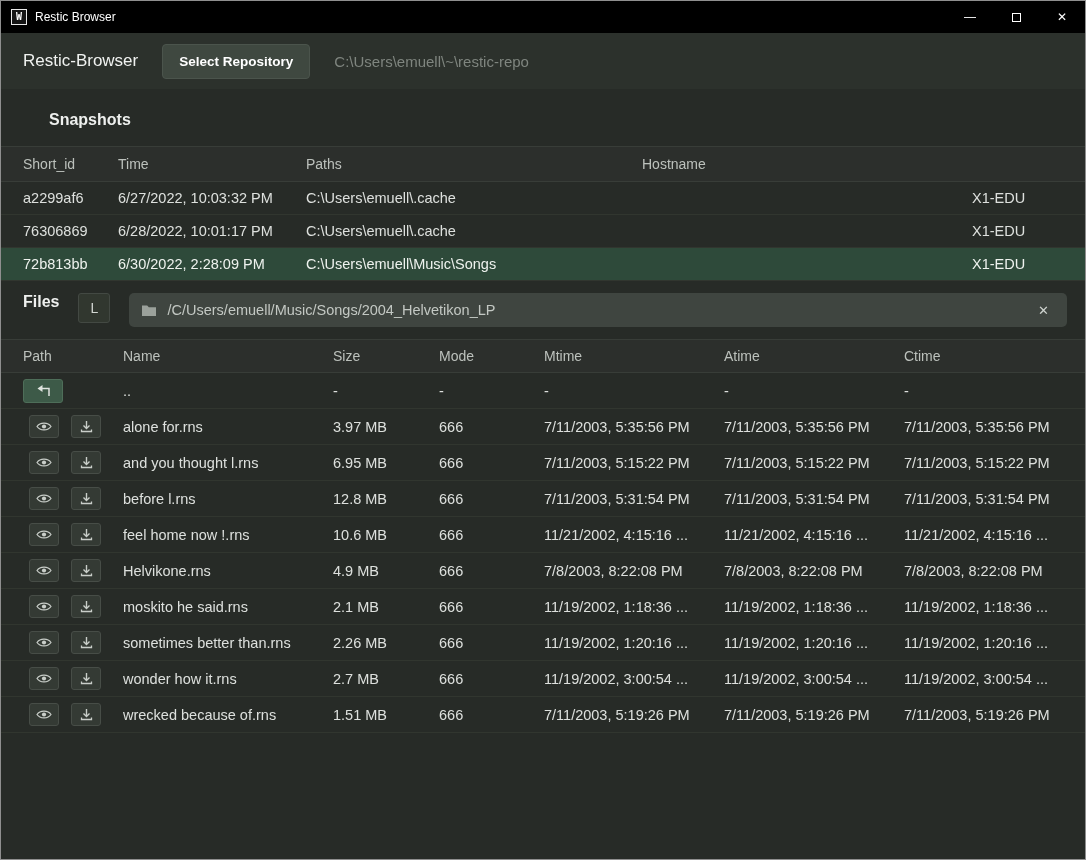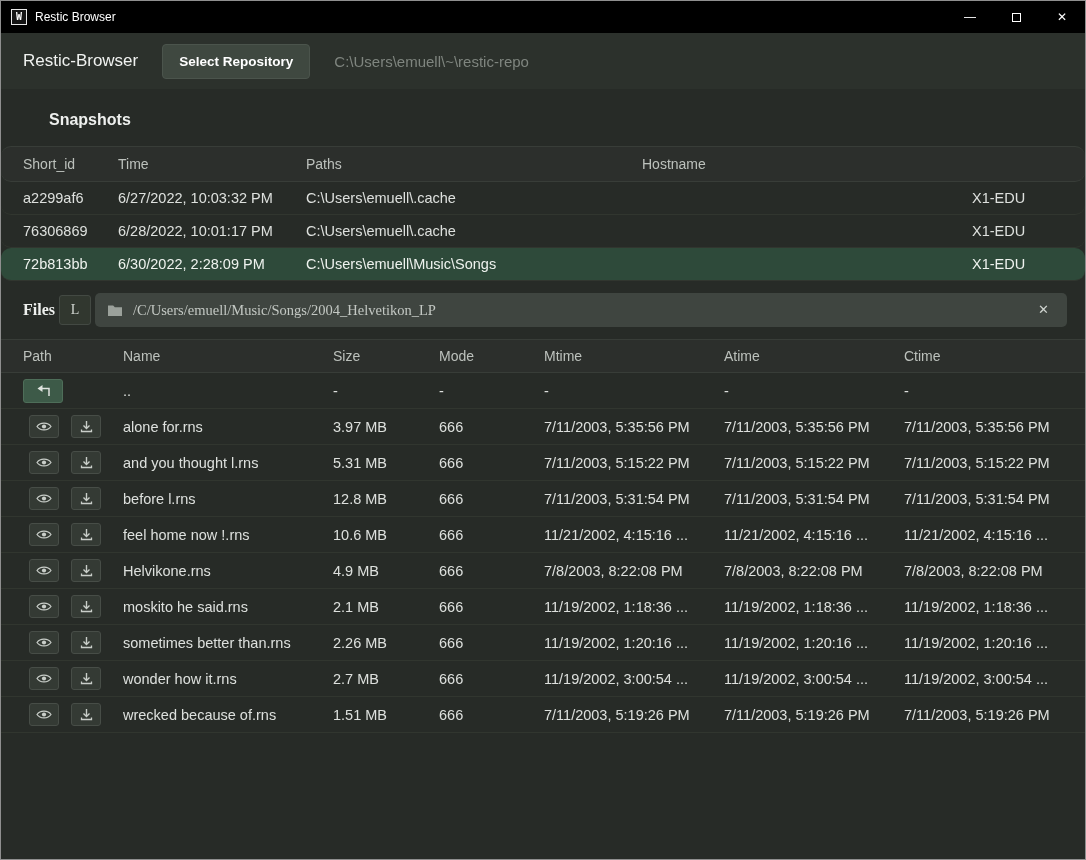--- a/index.html
+++ b/index.html
@@ -31,34 +31,34 @@
   .app-title { font-size:17px; font-weight:normal; color:#f0f2f0; }
   .repo-btn {
     background:#3f4840; border:1px solid #4b544c; border-radius:4px;
     color:#fff; font-size:13.5px; font-weight:bold; padding:9px 16px;text-align:right;
   }
   .repo-path { color:#7f857f; font-size:15px; }
   
   .section-title { font-size:16px; font-weight:bold; padding:22px 22px 17px; color:#eef0ee;margin-left:26px; }
   
   .grid-head, .grid-row { display:grid; align-items:center; padding-left:22px; white-space:nowrap; }
-  .snap-grid { grid-template-columns:95px 188px 336px 330px 1fr;border-radius:10px; }
+  .snap-grid { grid-template-columns:95px 188px 336px 330px 1fr; }
   .file-grid { grid-template-columns:100px 210px 106px 105px 180px 180px 1fr; }
   .grid-head {
     height:36px; background:rgba(255,255,255,0.025);
     border-top:1px solid #383d38; border-bottom:1px solid #383d38;
     color:#bcc1bc; font-size:14px;
   }
   .snap-row { height:33px; border-bottom:1px solid #31362f; font-size:14.5px; color:#dde0dd; }
   .snap-row.selected { background:#2e4a3a; color:#eef2ee; }
   .file-head { height:34px; }
   .file-row { height:36px; border-bottom:1px solid #31362f; font-size:14.5px; color:#dde0dd; }
   .cell { overflow:hidden; text-overflow:ellipsis; padding-right:10px; }
   
-  .files-bar { display:flex; align-items:center; gap:4px; padding:12px 18px 12px 22px;font-family:Liberation Serif, serif; }
+  .files-bar { display:flex; gap:19px; padding:12px 18px 12px 22px; }
   .files-title { font-size:16px; font-weight:bold; color:#eef0ee; }
   .tree-btn {
     width:32px; height:30px; background:#31372f; border:1px solid #434943; border-radius:3px;
     color:#d2d7d2; font-size:14px; display:flex; align-items:center; justify-content:center;
   }
   .path-bar {
     flex:1; height:34px; background:#3f4540; border-radius:5px;
     display:flex; align-items:center; gap:10px; padding:0 12px;
     color:#c3c8c3; font-size:14.5px; overflow:hidden;
   }
@@ -213,21 +213,21 @@
           </button>
         <button class="chip">
             <svg width="13" height="13" viewBox="0 0 13 13">
               <path d="M6.5 1 V8" stroke="currentColor" stroke-width="1.4"></path>
               <path d="M3.5 5.5 L6.5 8.5 L9.5 5.5" fill="none" stroke="currentColor" stroke-width="1.4"></path>
               <path d="M1.5 9.5 V11.5 H11.5 V9.5" fill="none" stroke="currentColor" stroke-width="1.3"></path>
             </svg>
           </button>
       </div>
       <div class="cell">and you thought l.rns</div>
-      <div class="cell">5.31 MB</div>
+      <div class="cell">6.95 MB</div>
       <div class="cell">666</div>
       <div class="cell">7/11/2003, 5:15:22 PM</div>
       <div class="cell">7/11/2003, 5:15:22 PM</div>
       <div class="cell">7/11/2003, 5:15:22 PM</div>
     </div>
 
     <div class="grid-row file-grid file-row">
       <div class="cell path-cell">
         <button class="chip">
             <svg width="16" height="11" viewBox="0 0 16 11">

